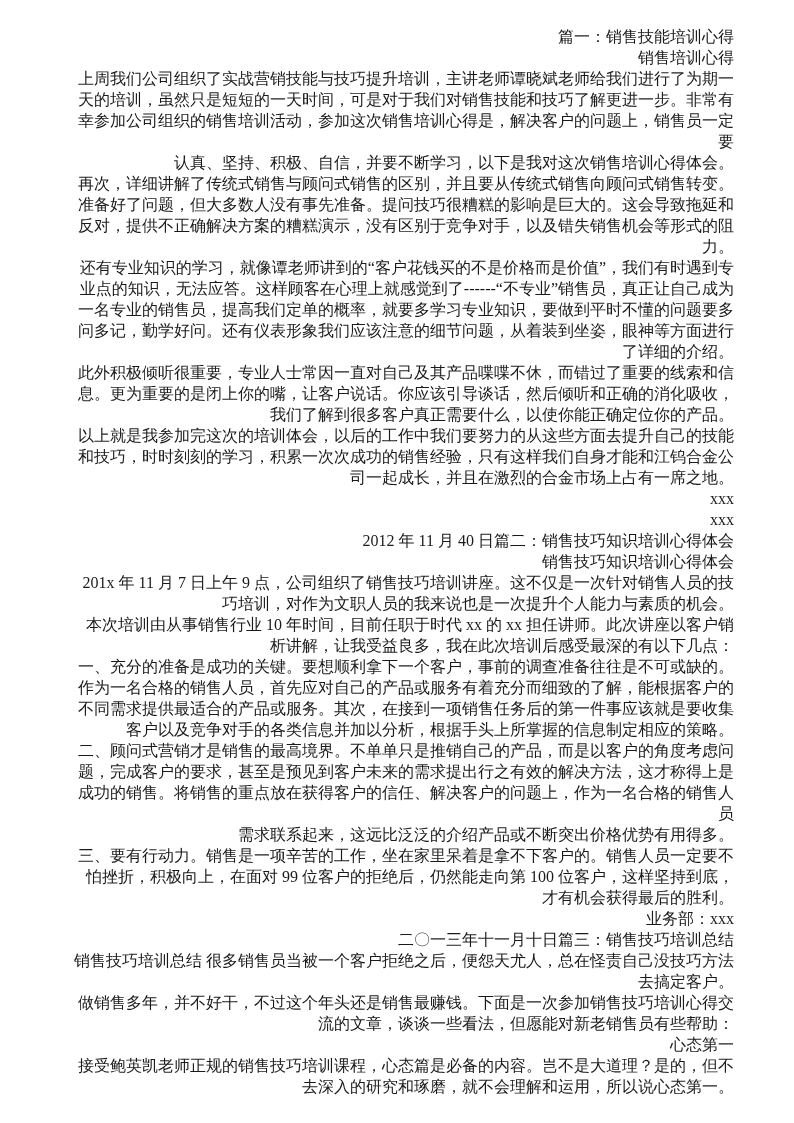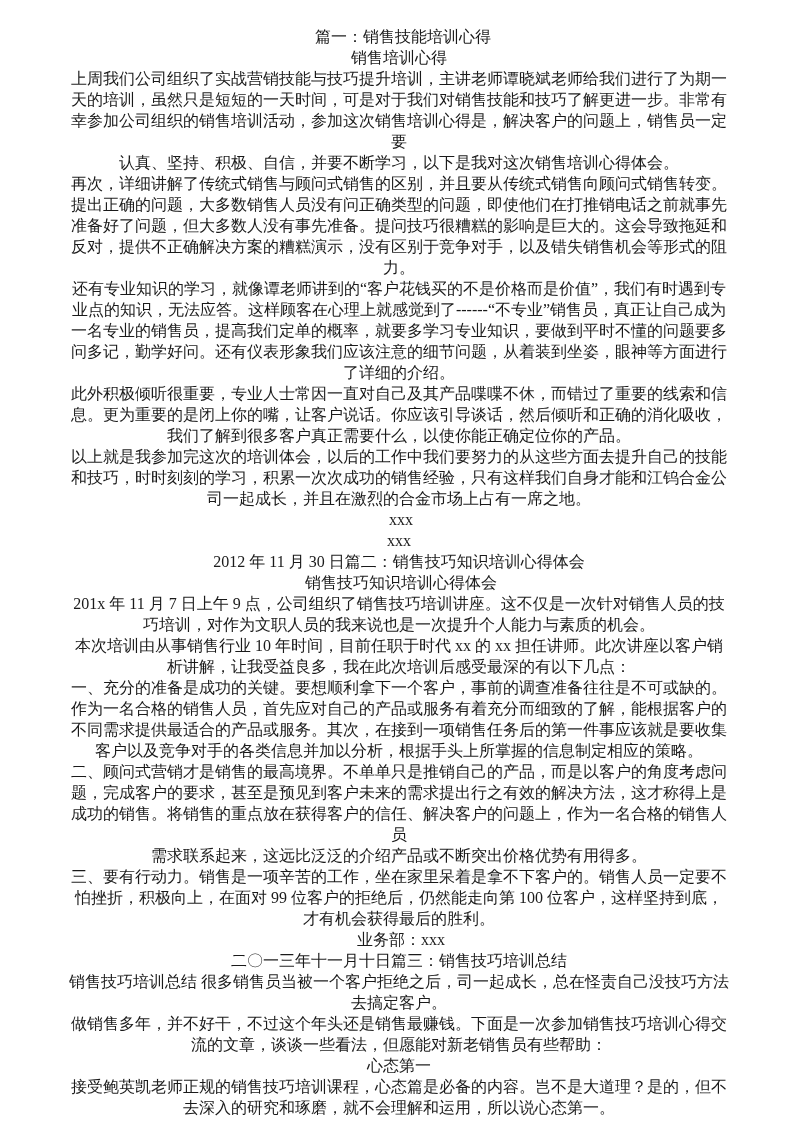--- a/index.html
+++ b/index.html
@@ -23,72 +23,71 @@
     color: #1a1a1a;
   }
   .doc-body {
     width: 670px;
   }
   .line {
     line-height: 21px;
     min-height: 21px;
     white-space: pre-wrap;
     word-break: break-all;
-    text-align: center;
+    text-align: right;
   }
 </style>
 </head>
 <body>
 
 <div class="page">
   <div class="doc-body" id="doc-lines">
       <div class="line">  篇一：销售技能培训心得</div>
       <div class="line">销售培训心得</div>
       <div class="line">上周我们公司组织了实战营销技能与技巧提升培训，主讲老师谭晓斌老师给我们进行了为期一</div>
       <div class="line">天的培训，虽然只是短短的一天时间，可是对于我们对销售技能和技巧了解更进一步。非常有</div>
       <div class="line">幸参加公司组织的销售培训活动，参加这次销售培训心得是，解决客户的问题上，销售员一定要</div>
       <div class="line">认真、坚持、积极、自信，并要不断学习，以下是我对这次销售培训心得体会。</div>
       <div class="line">再次，详细讲解了传统式销售与顾问式销售的区别，并且要从传统式销售向顾问式销售转变。</div>
-      <div class="line">提出正确的问题，大多数销售人员没有问正确类型的问题，即使他们在打推销电话之前就事先</div>
       <div class="line">准备好了问题，但大多数人没有事先准备。提问技巧很糟糕的影响是巨大的。这会导致拖延和</div>
       <div class="line">反对，提供不正确解决方案的糟糕演示，没有区别于竞争对手，以及错失销售机会等形式的阻</div>
       <div class="line">力。</div>
       <div class="line">还有专业知识的学习，就像谭老师讲到的“客户花钱买的不是价格而是价值”，我们有时遇到专</div>
       <div class="line">业点的知识，无法应答。这样顾客在心理上就感觉到了------“不专业”销售员，真正让自己成为</div>
       <div class="line">一名专业的销售员，提高我们定单的概率，就要多学习专业知识，要做到平时不懂的问题要多</div>
       <div class="line">问多记，勤学好问。还有仪表形象我们应该注意的细节问题，从着装到坐姿，眼神等方面进行</div>
       <div class="line">了详细的介绍。</div>
       <div class="line">此外积极倾听很重要，专业人士常因一直对自己及其产品喋喋不休，而错过了重要的线索和信</div>
       <div class="line">息。更为重要的是闭上你的嘴，让客户说话。你应该引导谈话，然后倾听和正确的消化吸收，</div>
       <div class="line">我们了解到很多客户真正需要什么，以使你能正确定位你的产品。</div>
       <div class="line">以上就是我参加完这次的培训体会，以后的工作中我们要努力的从这些方面去提升自己的技能</div>
       <div class="line">和技巧，时时刻刻的学习，积累一次次成功的销售经验，只有这样我们自身才能和江钨合金公</div>
       <div class="line">司一起成长，并且在激烈的合金市场上占有一席之地。</div>
       <div class="line"> xxx</div>
       <div class="line">xxx</div>
-      <div class="line">2012 年 11 月 30 日篇二：销售技巧知识培训心得体会</div>
+      <div class="line">2012 年 11 月 40 日篇二：销售技巧知识培训心得体会</div>
       <div class="line"> 销售技巧知识培训心得体会</div>
       <div class="line">201x 年 11 月 7 日上午 9 点，公司组织了销售技巧培训讲座。这不仅是一次针对销售人员的技</div>
       <div class="line">巧培训，对作为文职人员的我来说也是一次提升个人能力与素质的机会。</div>
       <div class="line">本次培训由从事销售行业 10 年时间，目前任职于时代 xx 的 xx 担任讲师。此次讲座以客户销</div>
       <div class="line">析讲解，让我受益良多，我在此次培训后感受最深的有以下几点：</div>
       <div class="line">一、充分的准备是成功的关键。要想顺利拿下一个客户，事前的调查准备往往是不可或缺的。</div>
       <div class="line">作为一名合格的销售人员，首先应对自己的产品或服务有着充分而细致的了解，能根据客户的</div>
       <div class="line">不同需求提供最适合的产品或服务。其次，在接到一项销售任务后的第一件事应该就是要收集</div>
       <div class="line">客户以及竞争对手的各类信息并加以分析，根据手头上所掌握的信息制定相应的策略。</div>
       <div class="line">二、顾问式营销才是销售的最高境界。不单单只是推销自己的产品，而是以客户的角度考虑问</div>
       <div class="line">题，完成客户的要求，甚至是预见到客户未来的需求提出行之有效的解决方法，这才称得上是</div>
       <div class="line">成功的销售。将销售的重点放在获得客户的信任、解决客户的问题上，作为一名合格的销售人员</div>
       <div class="line">需求联系起来，这远比泛泛的介绍产品或不断突出价格优势有用得多。</div>
       <div class="line">三、要有行动力。销售是一项辛苦的工作，坐在家里呆着是拿不下客户的。销售人员一定要不</div>
       <div class="line">怕挫折，积极向上，在面对 99 位客户的拒绝后，仍然能走向第 100 位客户，这样坚持到底，</div>
       <div class="line">才有机会获得最后的胜利。</div>
       <div class="line"> 业务部：xxx</div>
       <div class="line">二〇一三年十一月十日篇三：销售技巧培训总结</div>
-      <div class="line">销售技巧培训总结 很多销售员当被一个客户拒绝之后，司一起成长，总在怪责自己没技巧方法</div>
+      <div class="line">销售技巧培训总结 很多销售员当被一个客户拒绝之后，便怨天尤人，总在怪责自己没技巧方法</div>
       <div class="line">去搞定客户。</div>
       <div class="line">做销售多年，并不好干，不过这个年头还是销售最赚钱。下面是一次参加销售技巧培训心得交</div>
       <div class="line">流的文章，谈谈一些看法，但愿能对新老销售员有些帮助：</div>
       <div class="line">心态第一</div>
       <div class="line">接受鲍英凯老师正规的销售技巧培训课程，心态篇是必备的内容。岂不是大道理？是的，但不</div>
       <div class="line">去深入的研究和琢磨，就不会理解和运用，所以说心态第一。</div>
     </div>
 </div>
 
 </body></html>

